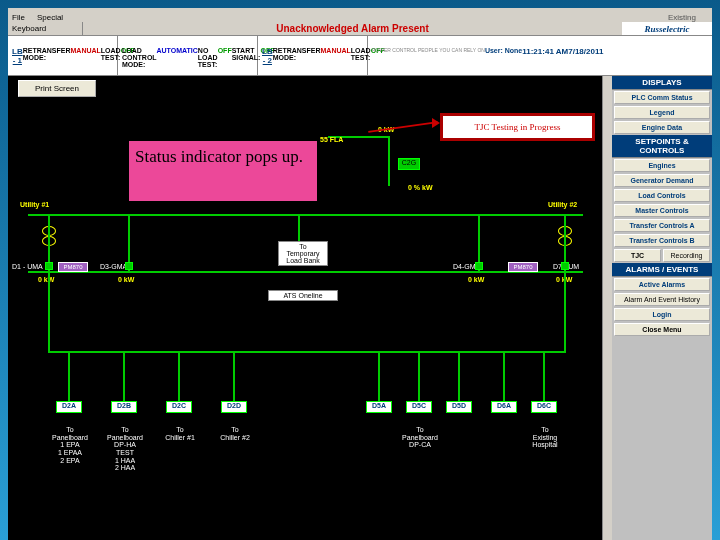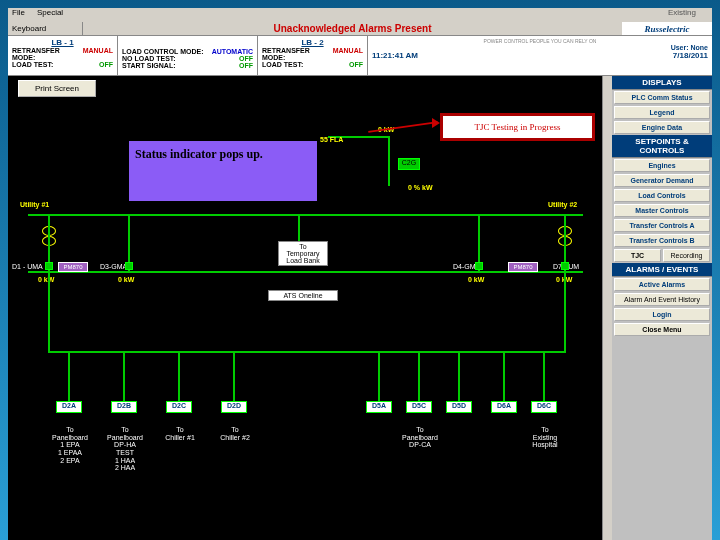--- a/index.html
+++ b/index.html
@@ -1,45 +1,45 @@
 <!DOCTYPE html>
 <html><head>
 <meta charset="utf-8">
 <style>
 *{margin:0;padding:0;box-sizing:border-box;font-family:Arial,sans-serif}
 body{width:720px;height:540px;background:linear-gradient(to bottom,#0a5a8a,#2a9fd6);overflow:hidden}
 .screen{margin:8px;width:704px;height:524px;background:#000;position:relative}
-.menubar{height:14px;background:#d4d0c8;display:flex;align-items:flex-start;padding:0 4px;font-size:8px;color:#000}
+.menubar{height:14px;background:#d4d0c8;display:flex;align-items:flex-end;padding:0 4px;font-size:8px;color:#000}
 .menubar span{margin-right:12px}
 .menubar .right{margin-left:auto;color:#555}
 .alarmhdr{height:14px;background:#d4d0c8;display:flex;border-bottom:1px solid #888}
 .alarmhdr .kb{width:75px;padding:0 4px;font-size:8px;display:flex;align-items:center;background:#d4d0c8;border-right:1px solid #888}
 .alarmhdr .msg{flex:1;text-align:center;font-size:10px;font-weight:bold;color:#c00;display:flex;align-items:center;justify-content:center}
 .alarmhdr .logo{width:90px;background:#fff;display:flex;align-items:center;justify-content:center;font-size:9px;font-style:italic;font-weight:bold;color:#003d7a;font-family:Georgia,serif}
 .topstatus{height:40px;background:#fff;border-bottom:1px solid #888;display:flex;font-size:7px}
-.ts-col{border-right:1px solid #888;padding:2px 4px;display:flex;flex-direction:column;justify-content:flex-start}
+.ts-col{border-right:1px solid #888;padding:11px 4px;display:flex;flex-direction:row;justify-content:flex-start}
 .ts-col.c1{width:110px}.ts-col.c2{width:120px}.ts-col.c3{width:140px}.ts-col.c4{width:110px}.ts-col.c5{flex:1;border-right:none}
 .ts-hdr{text-align:center;font-weight:bold;color:#003d7a;text-decoration:underline;font-size:8px}
 .ts-hdr2{text-align:center;font-weight:bold;color:#003d7a;text-decoration:underline;font-size:8px}
 .ts-row{display:flex;justify-content:space-between}
 .ts-lbl{font-weight:bold}
 .ts-val.manual{color:#c00;font-weight:bold}
 .ts-val.off{color:#090;font-weight:bold}
 .ts-val.auto{color:#00c;font-weight:bold}
 .ts-tag{font-size:5px;text-align:center;color:#888}
 .userrow{font-size:7px;text-align:right;color:#003d7a;font-weight:bold}
 .timerow{font-size:8px;text-align:right;color:#003d7a;font-weight:bold;display:flex;justify-content:space-between}
 .main{position:relative;height:501px;display:flex}
 .diagram{flex:1;position:relative;background:#000}
 .sidebar{width:100px;background:#c0c0c0;display:flex;flex-direction:column;font-size:8px}
 .sb-hdr{background:#003d7a;color:#fff;font-weight:bold;text-align:center;padding:2px;font-size:8px;border-bottom:1px solid #888}
 .sb-btn{background:#ece9d8;border:1px outset #fff;text-align:center;padding:2px;margin:1px 2px;font-size:7px;cursor:pointer}
 .sb-btn.blue{color:#003d7a;font-weight:bold}
 .printbtn{position:absolute;top:72px;left:10px;background:#ece9d8;border:1px outset #fff;padding:3px 16px;font-size:8px;cursor:pointer}
-.popup1{position:absolute;top:132px;left:120px;width:190px;height:62px;background:#8b5cf6;border:1px solid #000;padding:6px;font-size:12px;font-weight:bold;font-family:Georgia,serif}
+.popup1{position:absolute;top:132px;left:120px;width:190px;height:62px;background:#ec4899;border:1px solid #000;padding:6px;font-size:17px;font-weight:normal;font-family:Georgia,serif}
 .popup2{position:absolute;top:105px;left:432px;width:155px;height:28px;background:#fff;border:3px solid #a00;display:flex;align-items:center;justify-content:center;font-size:9px;color:#c00;font-family:Georgia,serif}
 .arrow-line{position:absolute;top:118px;left:360px;width:70px;height:2px;background:#c00;transform:rotate(-8deg)}
 .arrow-head{position:absolute;top:110px;left:424px;width:0;height:0;border-left:8px solid #c00;border-top:5px solid transparent;border-bottom:5px solid transparent}
 
 .gline{position:absolute;background:#0c0}
 .gbox{position:absolute;background:#0c0;border:1px solid #0f0}
 .glabel{position:absolute;color:#ff0;font-size:7px;font-weight:bold}
 .wlabel{position:absolute;color:#fff;font-size:7px}
 .wbox{position:absolute;background:#fff;border:1px solid #888;font-size:7px;text-align:center;padding:1px}
 .pbox{position:absolute;background:#a060c0;border:1px solid #fff;font-size:6px;color:#fff;text-align:center;padding:1px}
@@ -55,21 +55,21 @@
 <body>
 
 <div class="screen">
   <div class="menubar">
     <span>File</span>
     <span>Special</span>
     <span class="right">Existing</span>
   </div>
   <div class="alarmhdr">
     <div class="kb">Keyboard</div>
-    <div class="msg">Unacknowledged Alarms Present</div>
+    <div class="msg">Unacknowledged Alarm Present</div>
     <div class="logo">Russelectric</div>
   </div>
   <div class="topstatus">
     <div class="ts-col c1">
       <div class="ts-hdr">LB - 1</div>
       <div class="ts-row">
           <span class="ts-lbl">RETRANSFER MODE:</span>
           <span class="ts-val manual">MANUAL</span>
         </div>
       <div class="ts-row">

